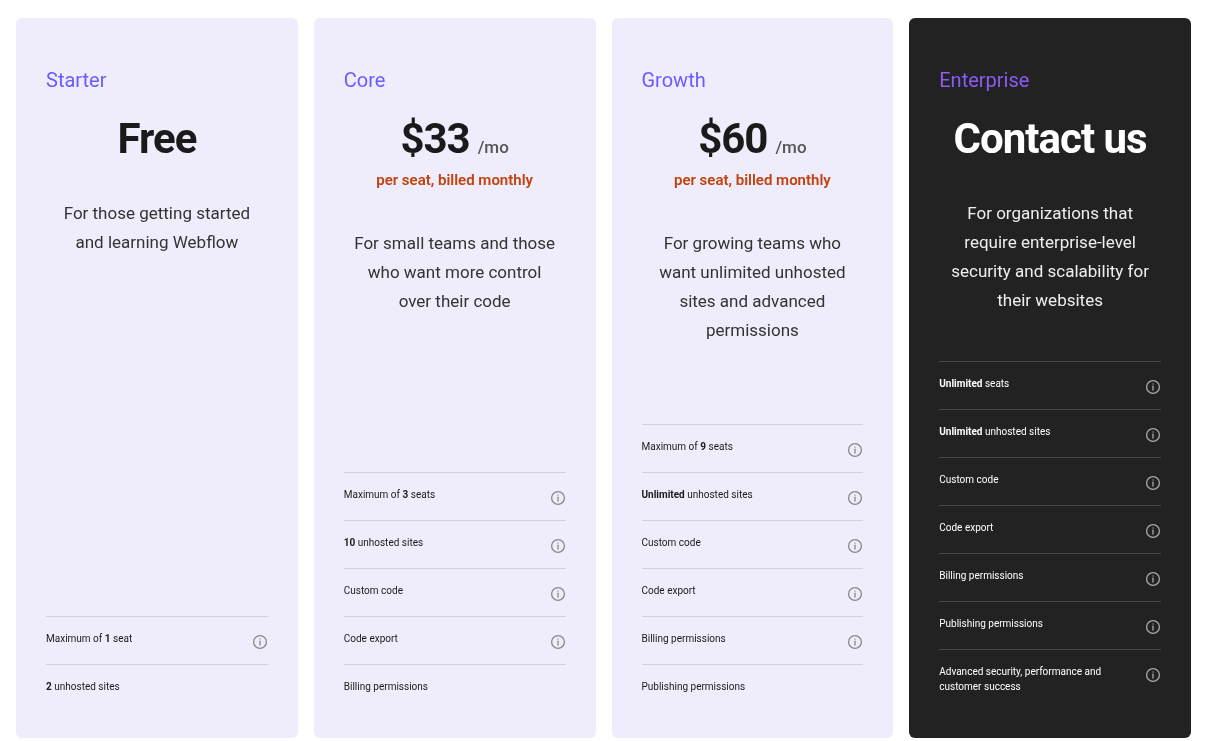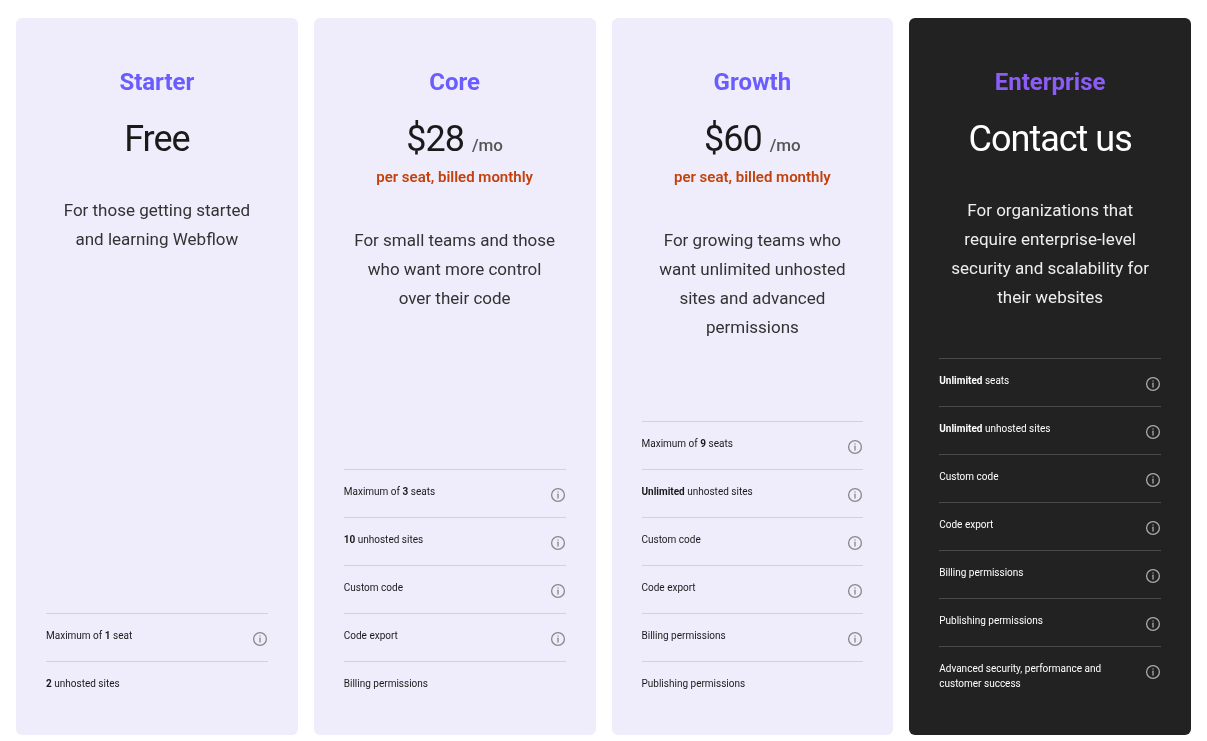--- a/index.html
+++ b/index.html
@@ -25,34 +25,34 @@
   }
   .plan-light {
     background: #efedfb;
     color: #1a1a1a;
   }
   .plan-dark {
     background: #222222;
     color: #ffffff;
   }
   .plan-name {
-    text-align: center;
-    font-size: 24px;
-    font-weight: 700;
+    text-align: left;
+    font-size: 20px;
+    font-weight: 400;
     margin-bottom: 22px;
   }
   .plan-light .plan-name { color: #6a5cff; }
   .plan-dark .plan-name { color: #8b5cf6; }
   .price-row {
     text-align: center;
     margin-bottom: 8px;
   }
   .price-main {
-    font-size: 36px;
-    font-weight: 400;
+    font-size: 42px;
+    font-weight: 700;
     letter-spacing: -1px;
   }
   .price-suffix {
     font-size: 17px;
     font-weight: 500;
     margin-left: 8px;
   }
   .plan-light .price-suffix { color: #555; }
   .billing-note {
     text-align: center;
@@ -125,21 +125,21 @@
           </span>
         </li>
         <li class="feature-row">
           <span class="feature-text"><b>2</b> unhosted sites</span>
         </li>
       </ul>
     </div>
     <div class="plan-card plan-light">
       <div style="min-height: 275px;">
         <div class="plan-name">Core</div>
-        <div class="price-row"><span class="price-main">$28</span><span class="price-suffix">/mo</span></div>
+        <div class="price-row"><span class="price-main">$33</span><span class="price-suffix">/mo</span></div>
         <div class="billing-note">per seat, billed monthly</div>
         <div class="plan-desc">For small teams and those who want more control over their code</div>
       </div>
       <div style="flex: 1 1 auto; min-height: 10px;"></div>
       <ul class="feature-list">
         <li class="feature-row">
           <span class="feature-text">Maximum of <b>3</b> seats</span>
           <span class="info-icon">
             <svg viewBox="0 0 16 16" fill="none" stroke-width="1.3">
               <circle cx="8" cy="8" r="6.4"></circle>

